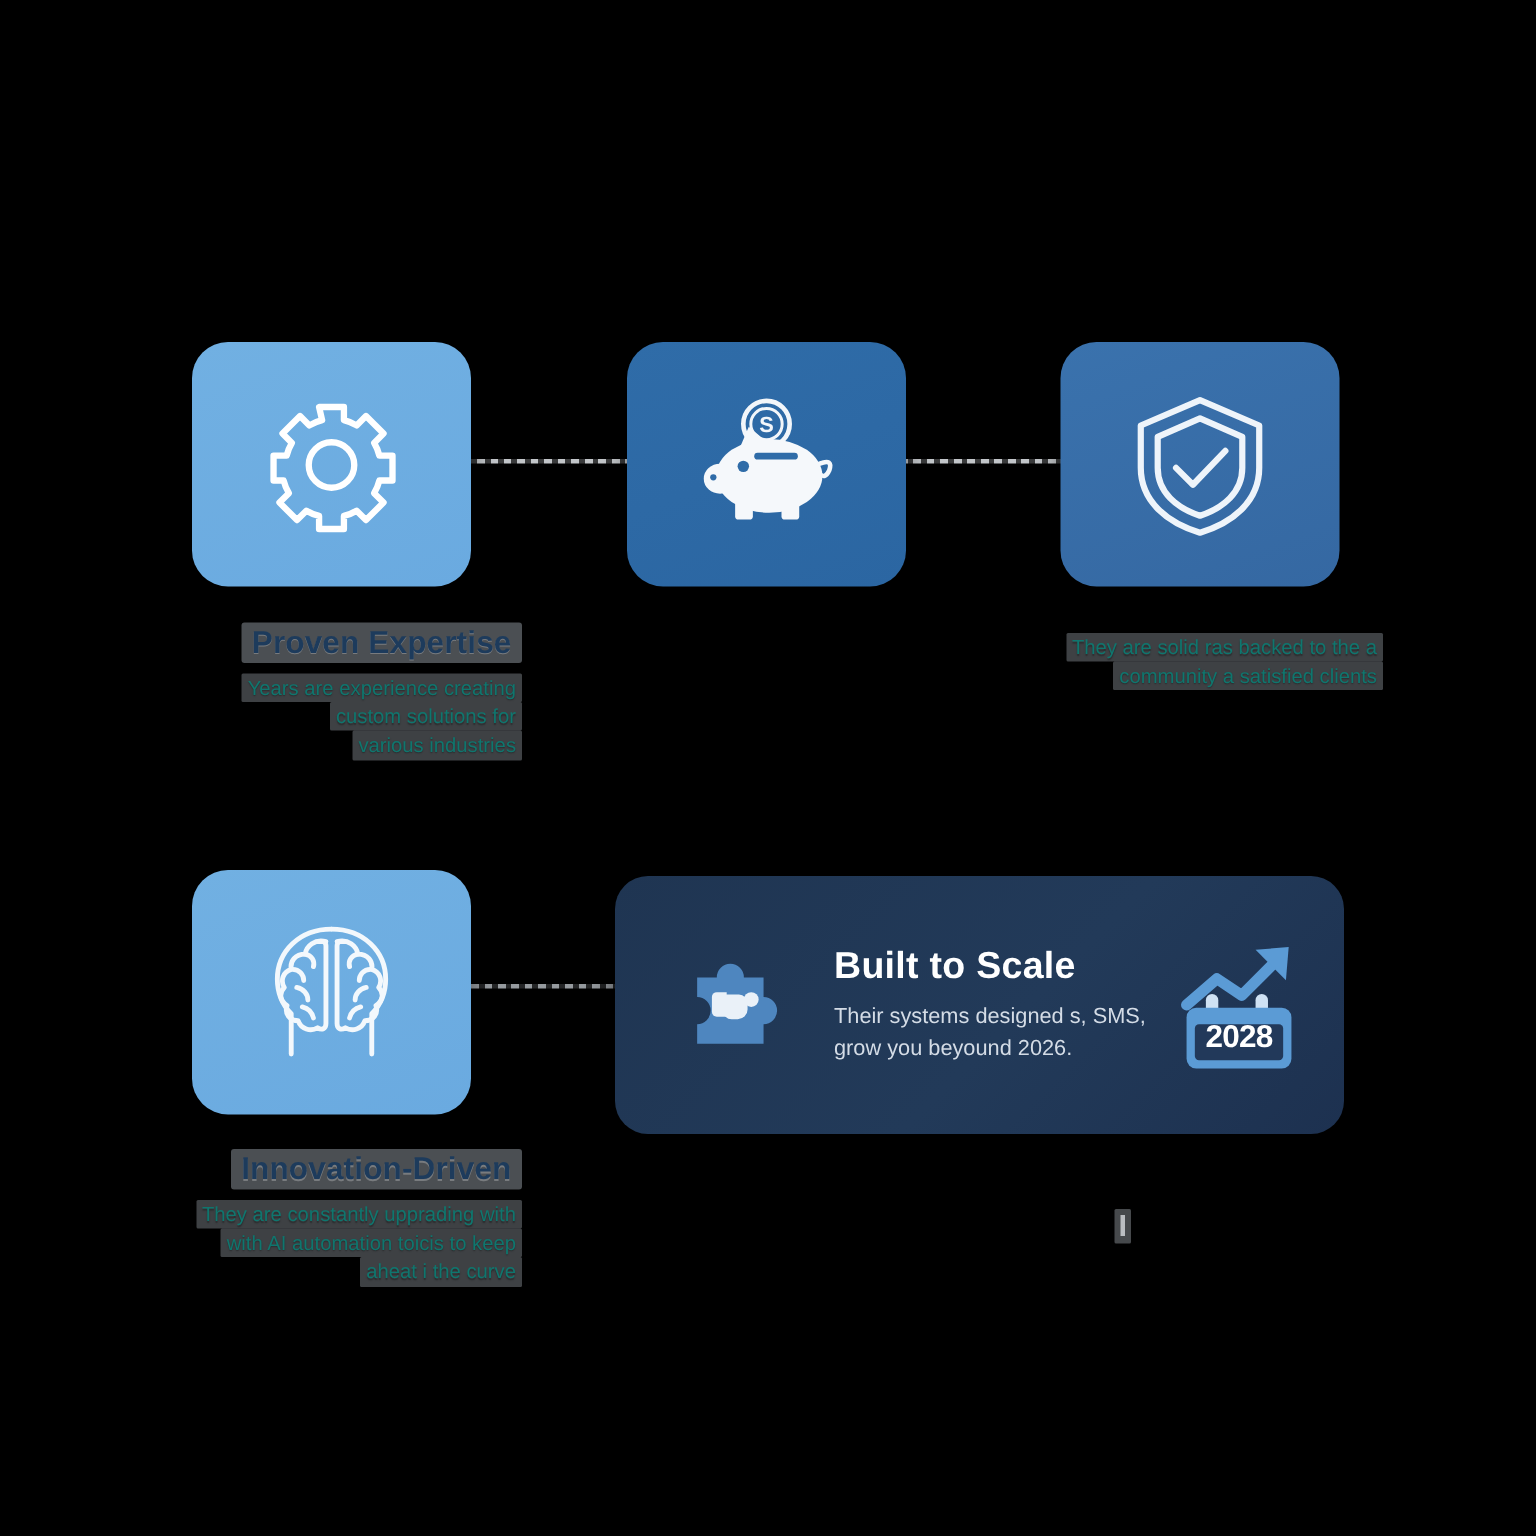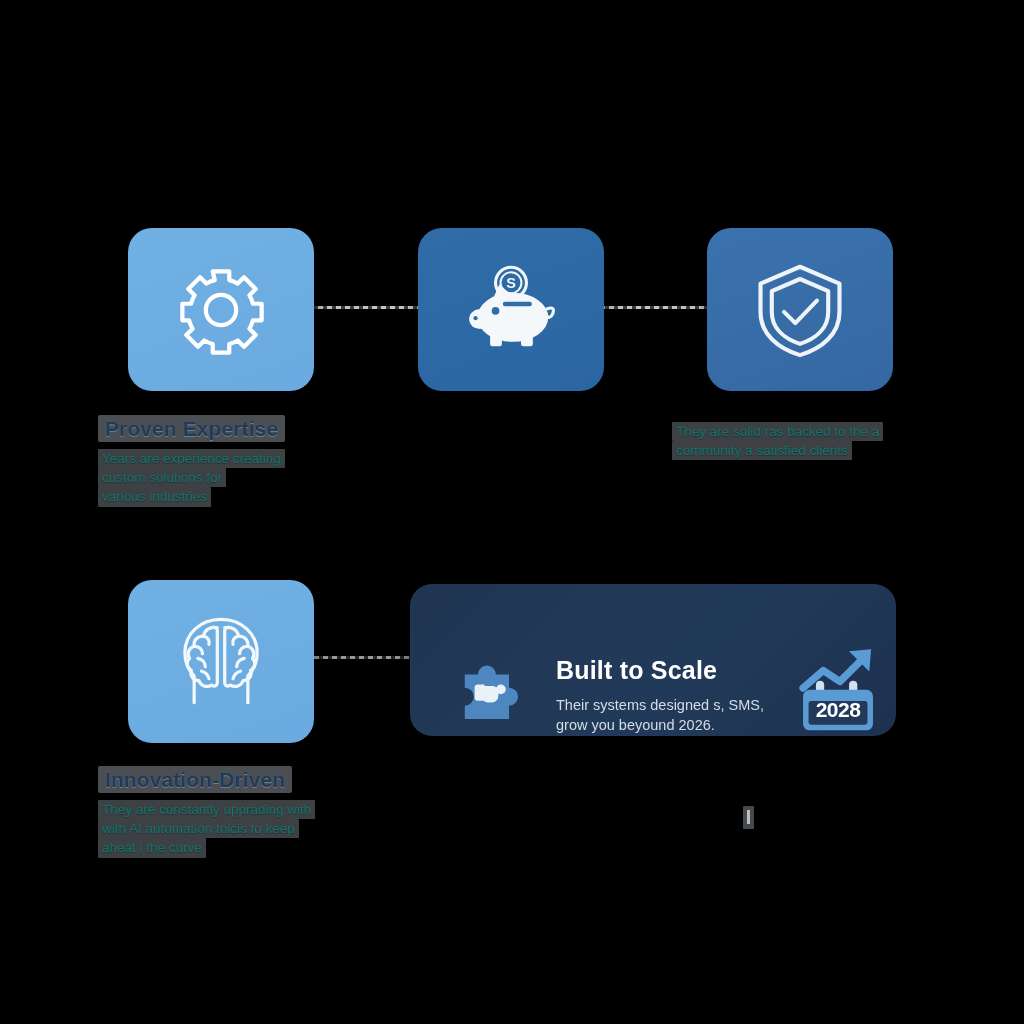--- a/index.html
+++ b/index.html
@@ -54,21 +54,21 @@
             background: repeating-linear-gradient(
               to right,
               rgba(200,206,212,0.75) 0px,
               rgba(200,206,212,0.75) 5px,
               rgba(200,206,212,0.18) 5px,
               rgba(200,206,212,0.18) 9px); }
 
   
   .caption {
     position: absolute;
-    text-align: left;
+    text-align: right;
   }
   .cap-title {
     font-size: 21px;
     font-weight: bold;
     color: #1d3b5c;
     letter-spacing: .1px;
     line-height: 1.1;
     display: inline-block;
     padding: 2px 7px;
     background: rgba(150,158,166,0.50);
@@ -94,27 +94,27 @@
   .cap-2 { left: 385px; top: 415px; width: 270px; }
   .cap-3 { left: 672px; top: 415px; width: 250px; }
   .cap-4 { left: 98px;  top: 766px; width: 250px; }
 
   
   .scale-panel {
     position: absolute;
     left: 410px;
     top: 584px;
     width: 486px;
-    height: 152px;
+    height: 172px;
     background: linear-gradient(135deg,#1f3552 0%,#223a59 55%,#1d3150 100%);
     border-radius: 22px;
     box-shadow: 0 8px 20px rgba(0,0,0,0.55);
     display: flex;
-    align-items: flex-end;
-    padding: 0 10px 0 38px;
+    align-items: center;
+    padding: 0 22px 0 38px;
     box-sizing: border-box;
   }
   .puzzle-wrap { flex: 0 0 auto; width: 86px; display:flex; align-items:center; justify-content:center; }
   .scale-text  { flex: 1 1 auto; padding-left: 22px; }
   .scale-title {
     font-size: 25px;
     font-weight: bold;
     color: #ffffff;
     line-height: 1.1;
     margin-bottom: 10px;

